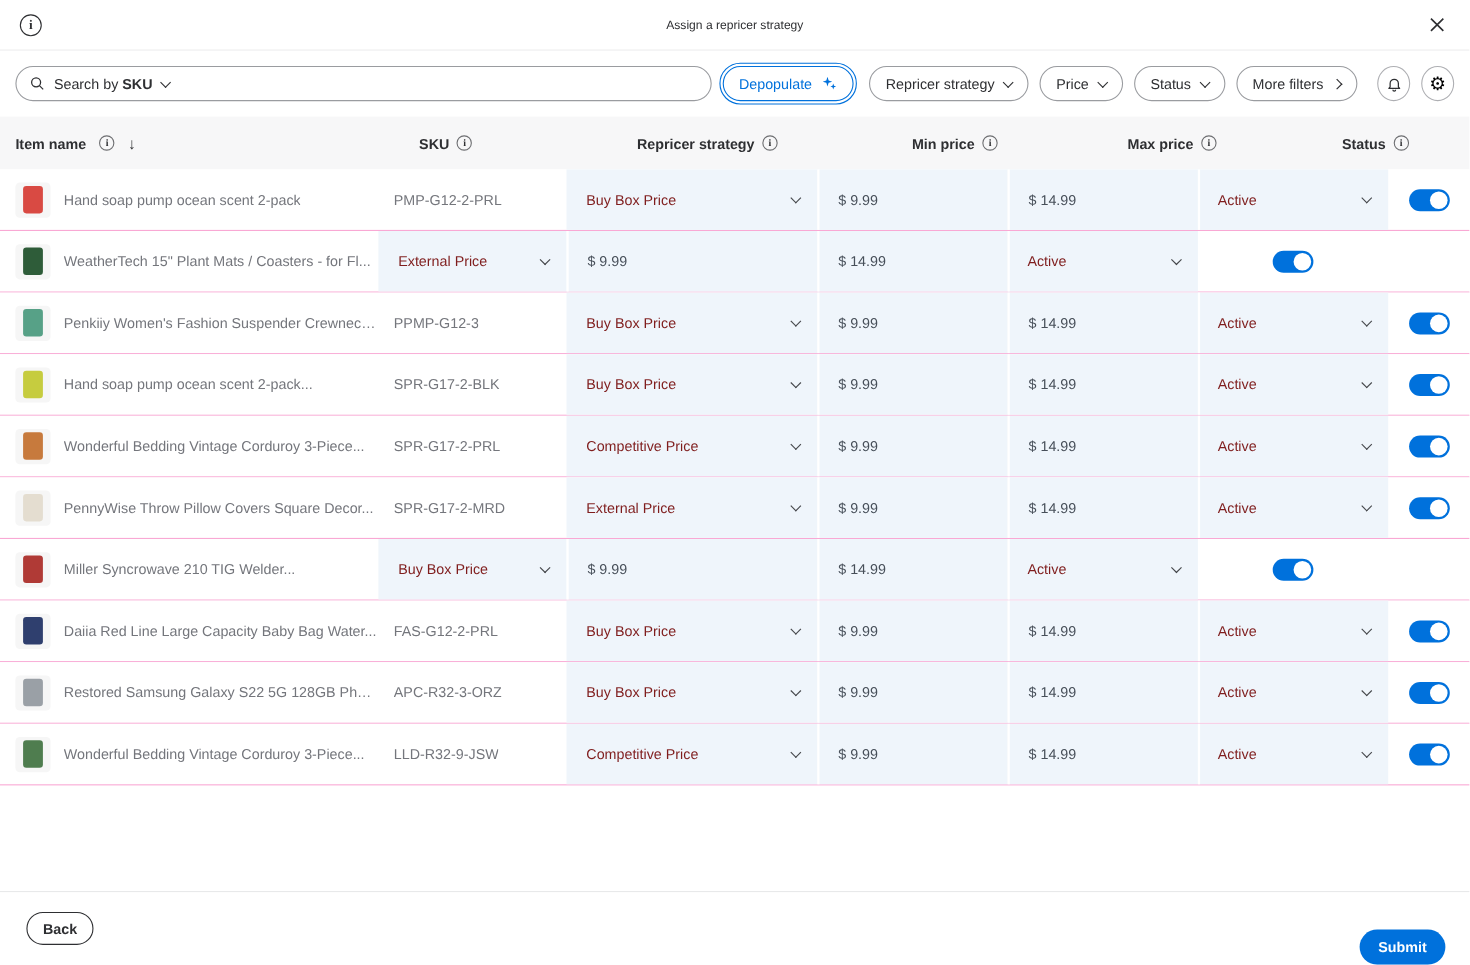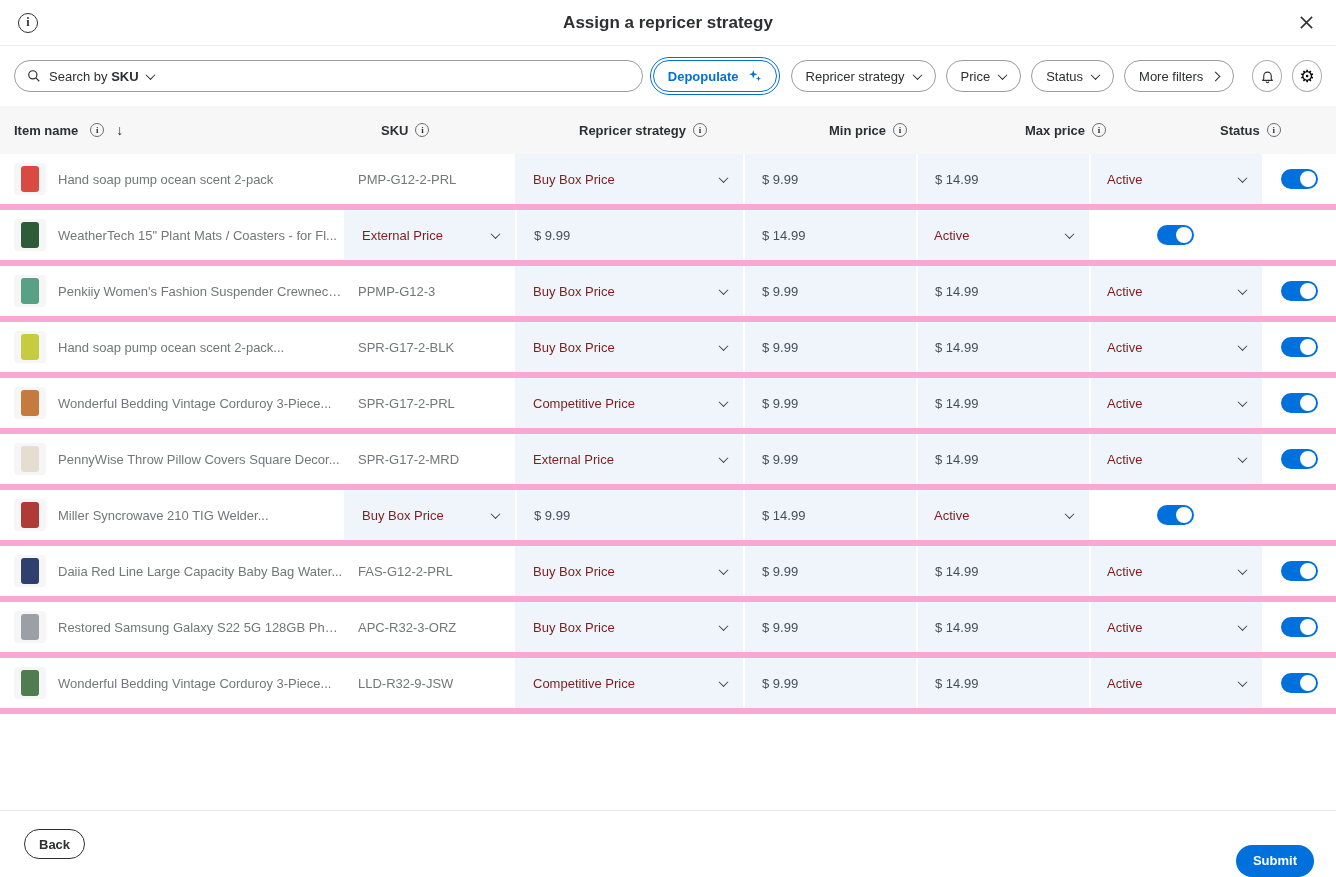--- a/index.html
+++ b/index.html
@@ -7,53 +7,53 @@
     font-family:"Liberation Sans", sans-serif; color:#2e2f32; font-size:13px; }
   .app { position:relative; width:1336px; height:877px; background:#fff; }
 
   
   .topbar { position:relative; height:46px; display:flex; align-items:center;
     padding:0 18px; border-bottom:1px solid #ededee; background:#fff; }
   .info-lg { width:20px; height:20px; border:1.6px solid #2e2f32; border-radius:50%;
     display:inline-flex; align-items:center; justify-content:center;
     font-size:12px; font-weight:bold; font-family:"Liberation Serif", serif; cursor:pointer; }
   .title { position:absolute; left:50%; transform:translateX(-50%);
-    font-size:17px; font-weight:bold; white-space:nowrap; }
+    font-size:11px; font-weight:normal; white-space:nowrap; }
   .close-btn { margin-left:auto; background:none; border:none; cursor:pointer;
     display:flex; align-items:center; justify-content:center; width:24px; height:24px; }
 
   
   .toolbar { height:60px; display:flex; align-items:center; gap:10px; padding:0 14px; }
   .searchbox { width:676px; height:32px; border:1px solid #9a9ca0; border-radius:16px;
     display:flex; align-items:center; gap:8px; padding:15px 12px; background:#fff; cursor:text; }
   .searchbox b { font-weight:bold; }
   .pill { height:32px; border:1px solid #9a9ca0; border-radius:16px; background:#fff;
     display:flex; align-items:center; gap:9px; padding:0 14px; font-size:13px;
     color:#2e2f32; cursor:pointer; white-space:nowrap; }
-  .pill-primary { border:1px solid #0071dc; color:#0071dc; font-weight:bold;
+  .pill-primary { border:1px solid #0071dc; color:#0071dc; font-weight:normal;
     outline:1.5px solid #0071dc; outline-offset:2px; margin-right:4px; }
   .chev { width:7px; height:7px; border-right:1.6px solid currentColor;
     border-bottom:1.6px solid currentColor; transform:rotate(45deg) translate(-1px,-1px); flex:none; }
   .chev-right { transform:rotate(-45deg); }
   .circle-btn { width:32px; height:32px; border-radius:50%; border:1px solid #aeafb3;
     background:#fff; display:flex; align-items:center; justify-content:center; cursor:pointer; }
   .gear-glyph { font-size:17px; line-height:1; }
 
   
   .thead, .row { display:grid;
     grid-template-columns:344px 171px 228px 173px 173px 173px 74px; }
   .thead { height:48px; background:#f7f7f8; font-weight:bold;gap:23px; }
   .th { display:flex; align-items:center; gap:7px; }
   .info { width:14px; height:14px; border:1px solid #6d6e71; border-radius:50%;
     display:inline-flex; align-items:center; justify-content:center; font-size:9px;
     font-weight:bold; font-family:"Liberation Serif", serif; color:#2e2f32;
     flex:none; cursor:pointer; }
   .sort { font-size:14px; cursor:pointer; }
 
-  .row { height:56px; border-bottom:6px solid #f9a8d4; background:#fff; }
+  .row { height:56px; border-bottom:1px solid #f9a8d4; background:#fff; }
   .cell { display:flex; align-items:center; }
   .col-item { padding-left:14px; gap:12px; }
   .col-sku  { padding-left:14px; }
   .col-strategy { padding:0 16px 0 18px; }
   .col-min, .col-max { padding-left:17px; }
   .col-status { padding:0 16px; }
   .col-toggle { justify-content:center; }
 
   .tint { background:#eff5fb; }
   .row .col-min, .row .col-max, .row .col-status { border-left:2px solid #fff; }

